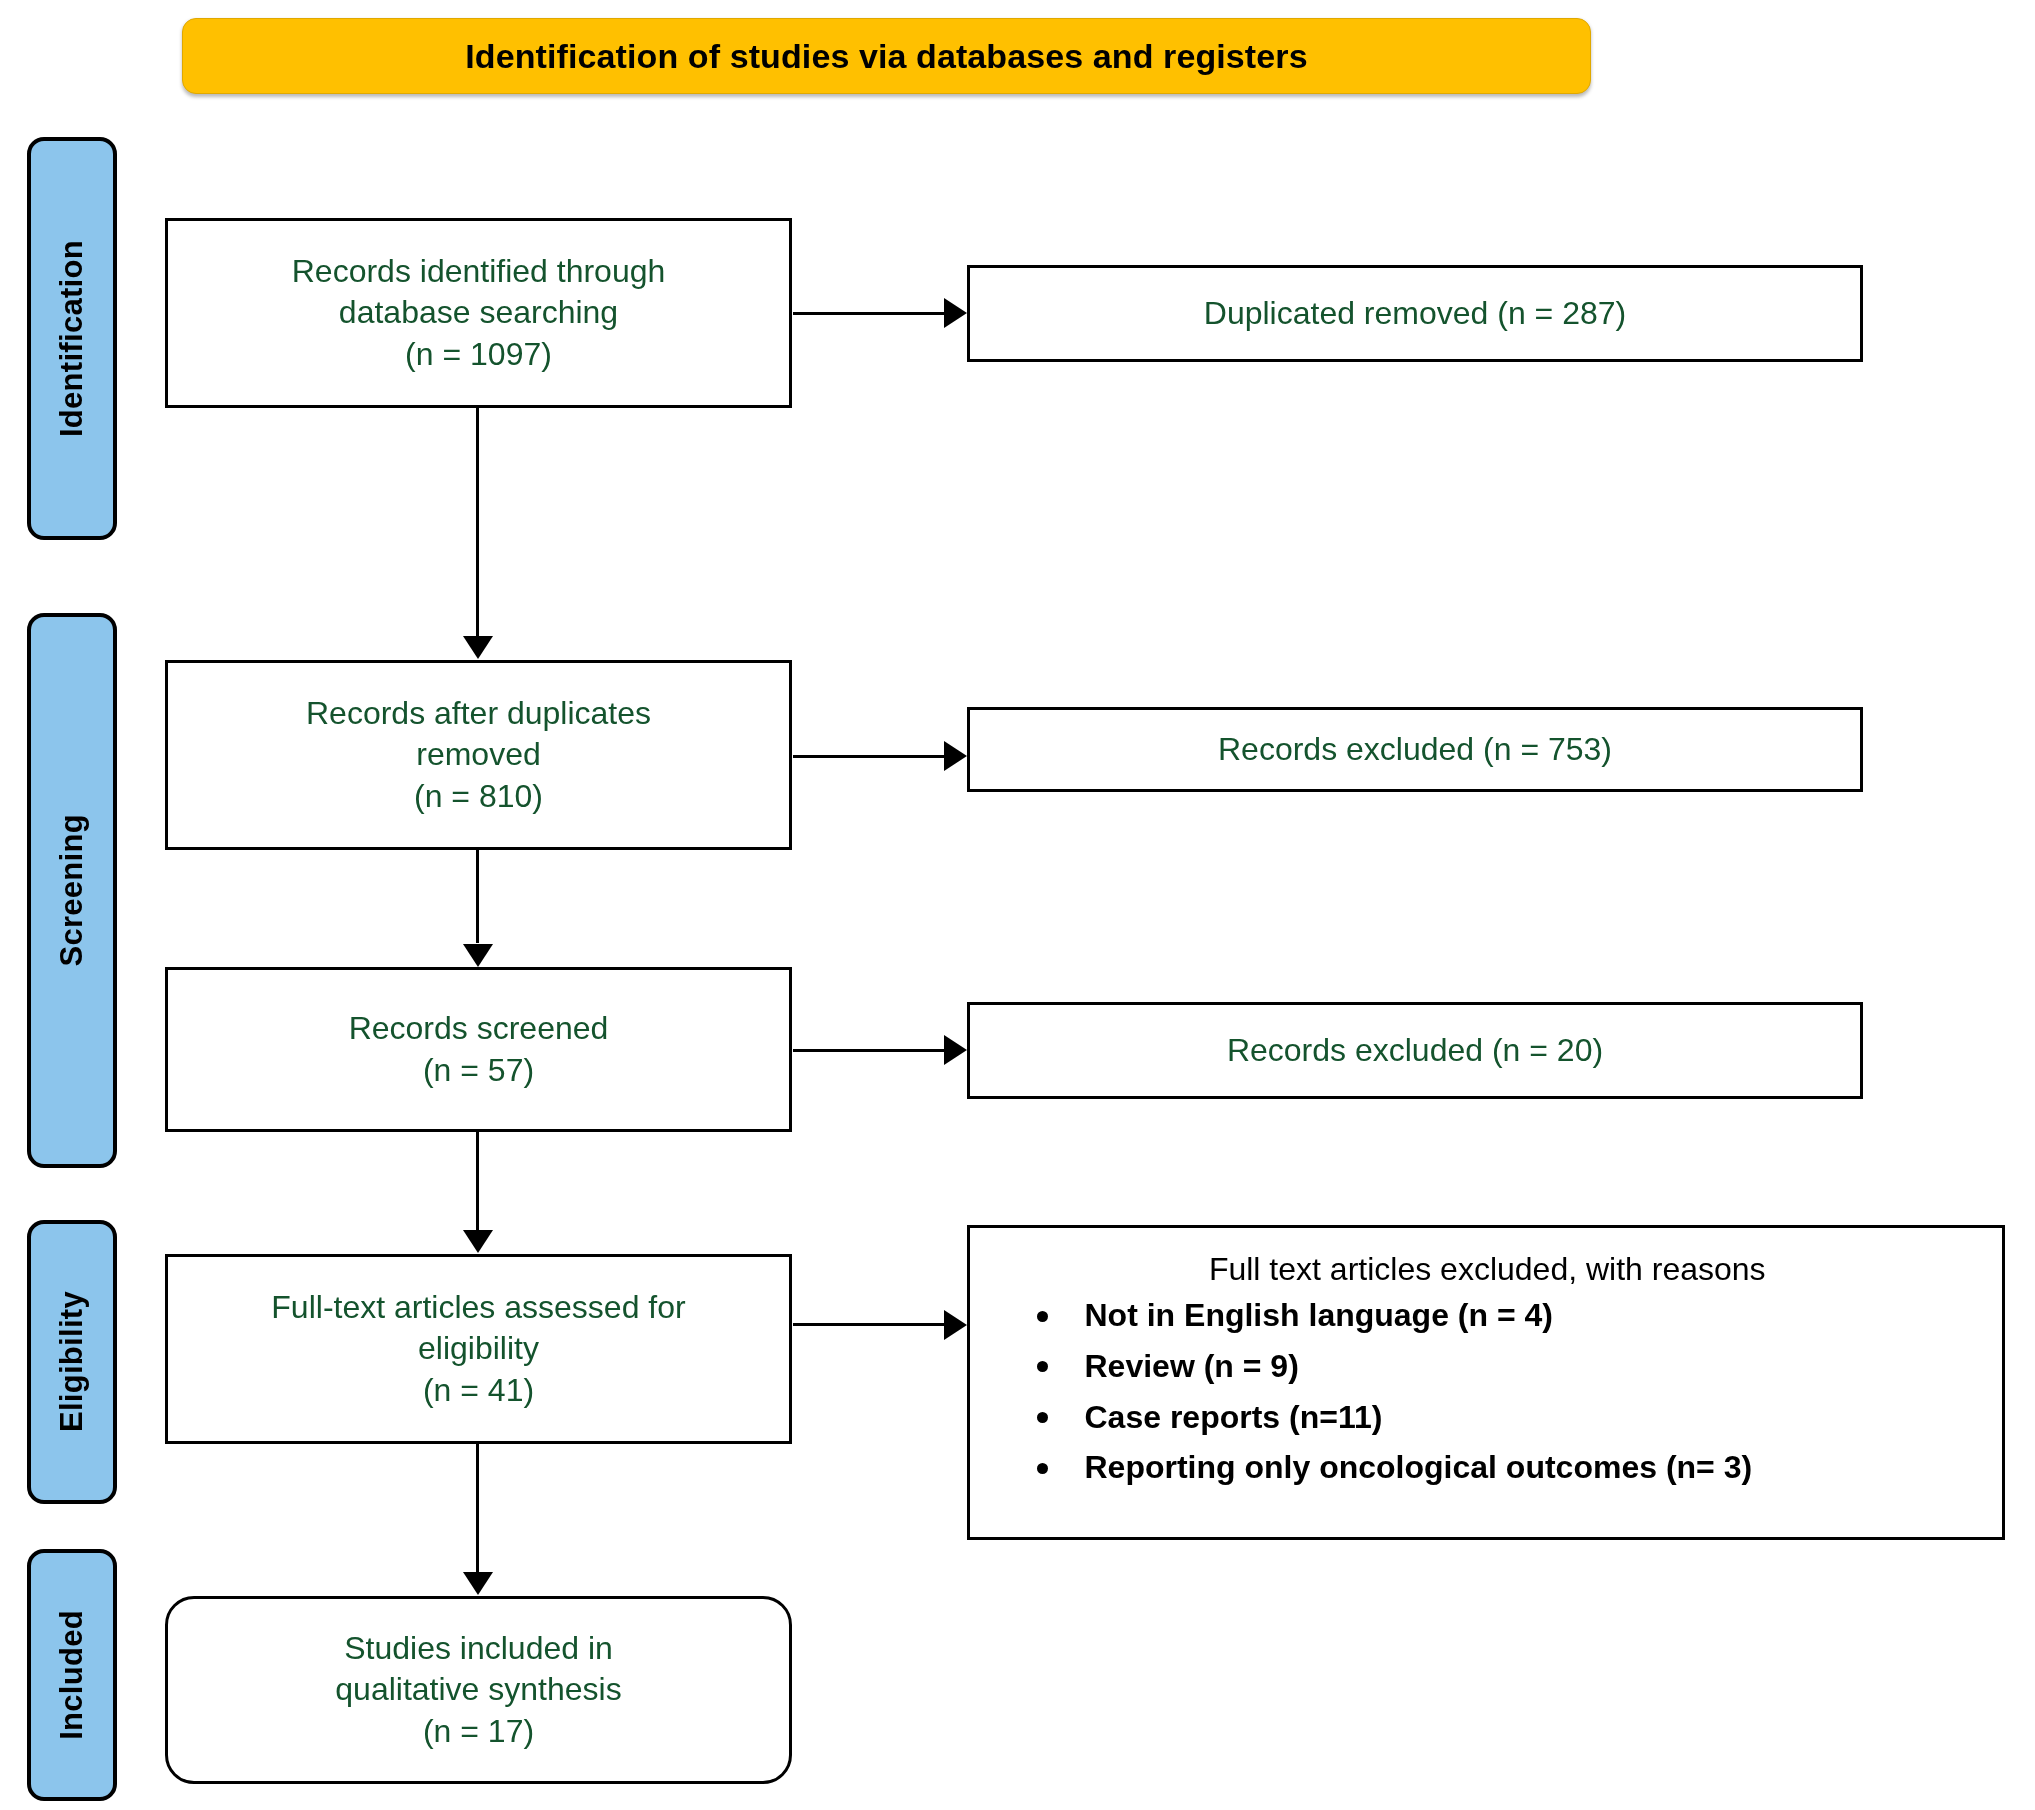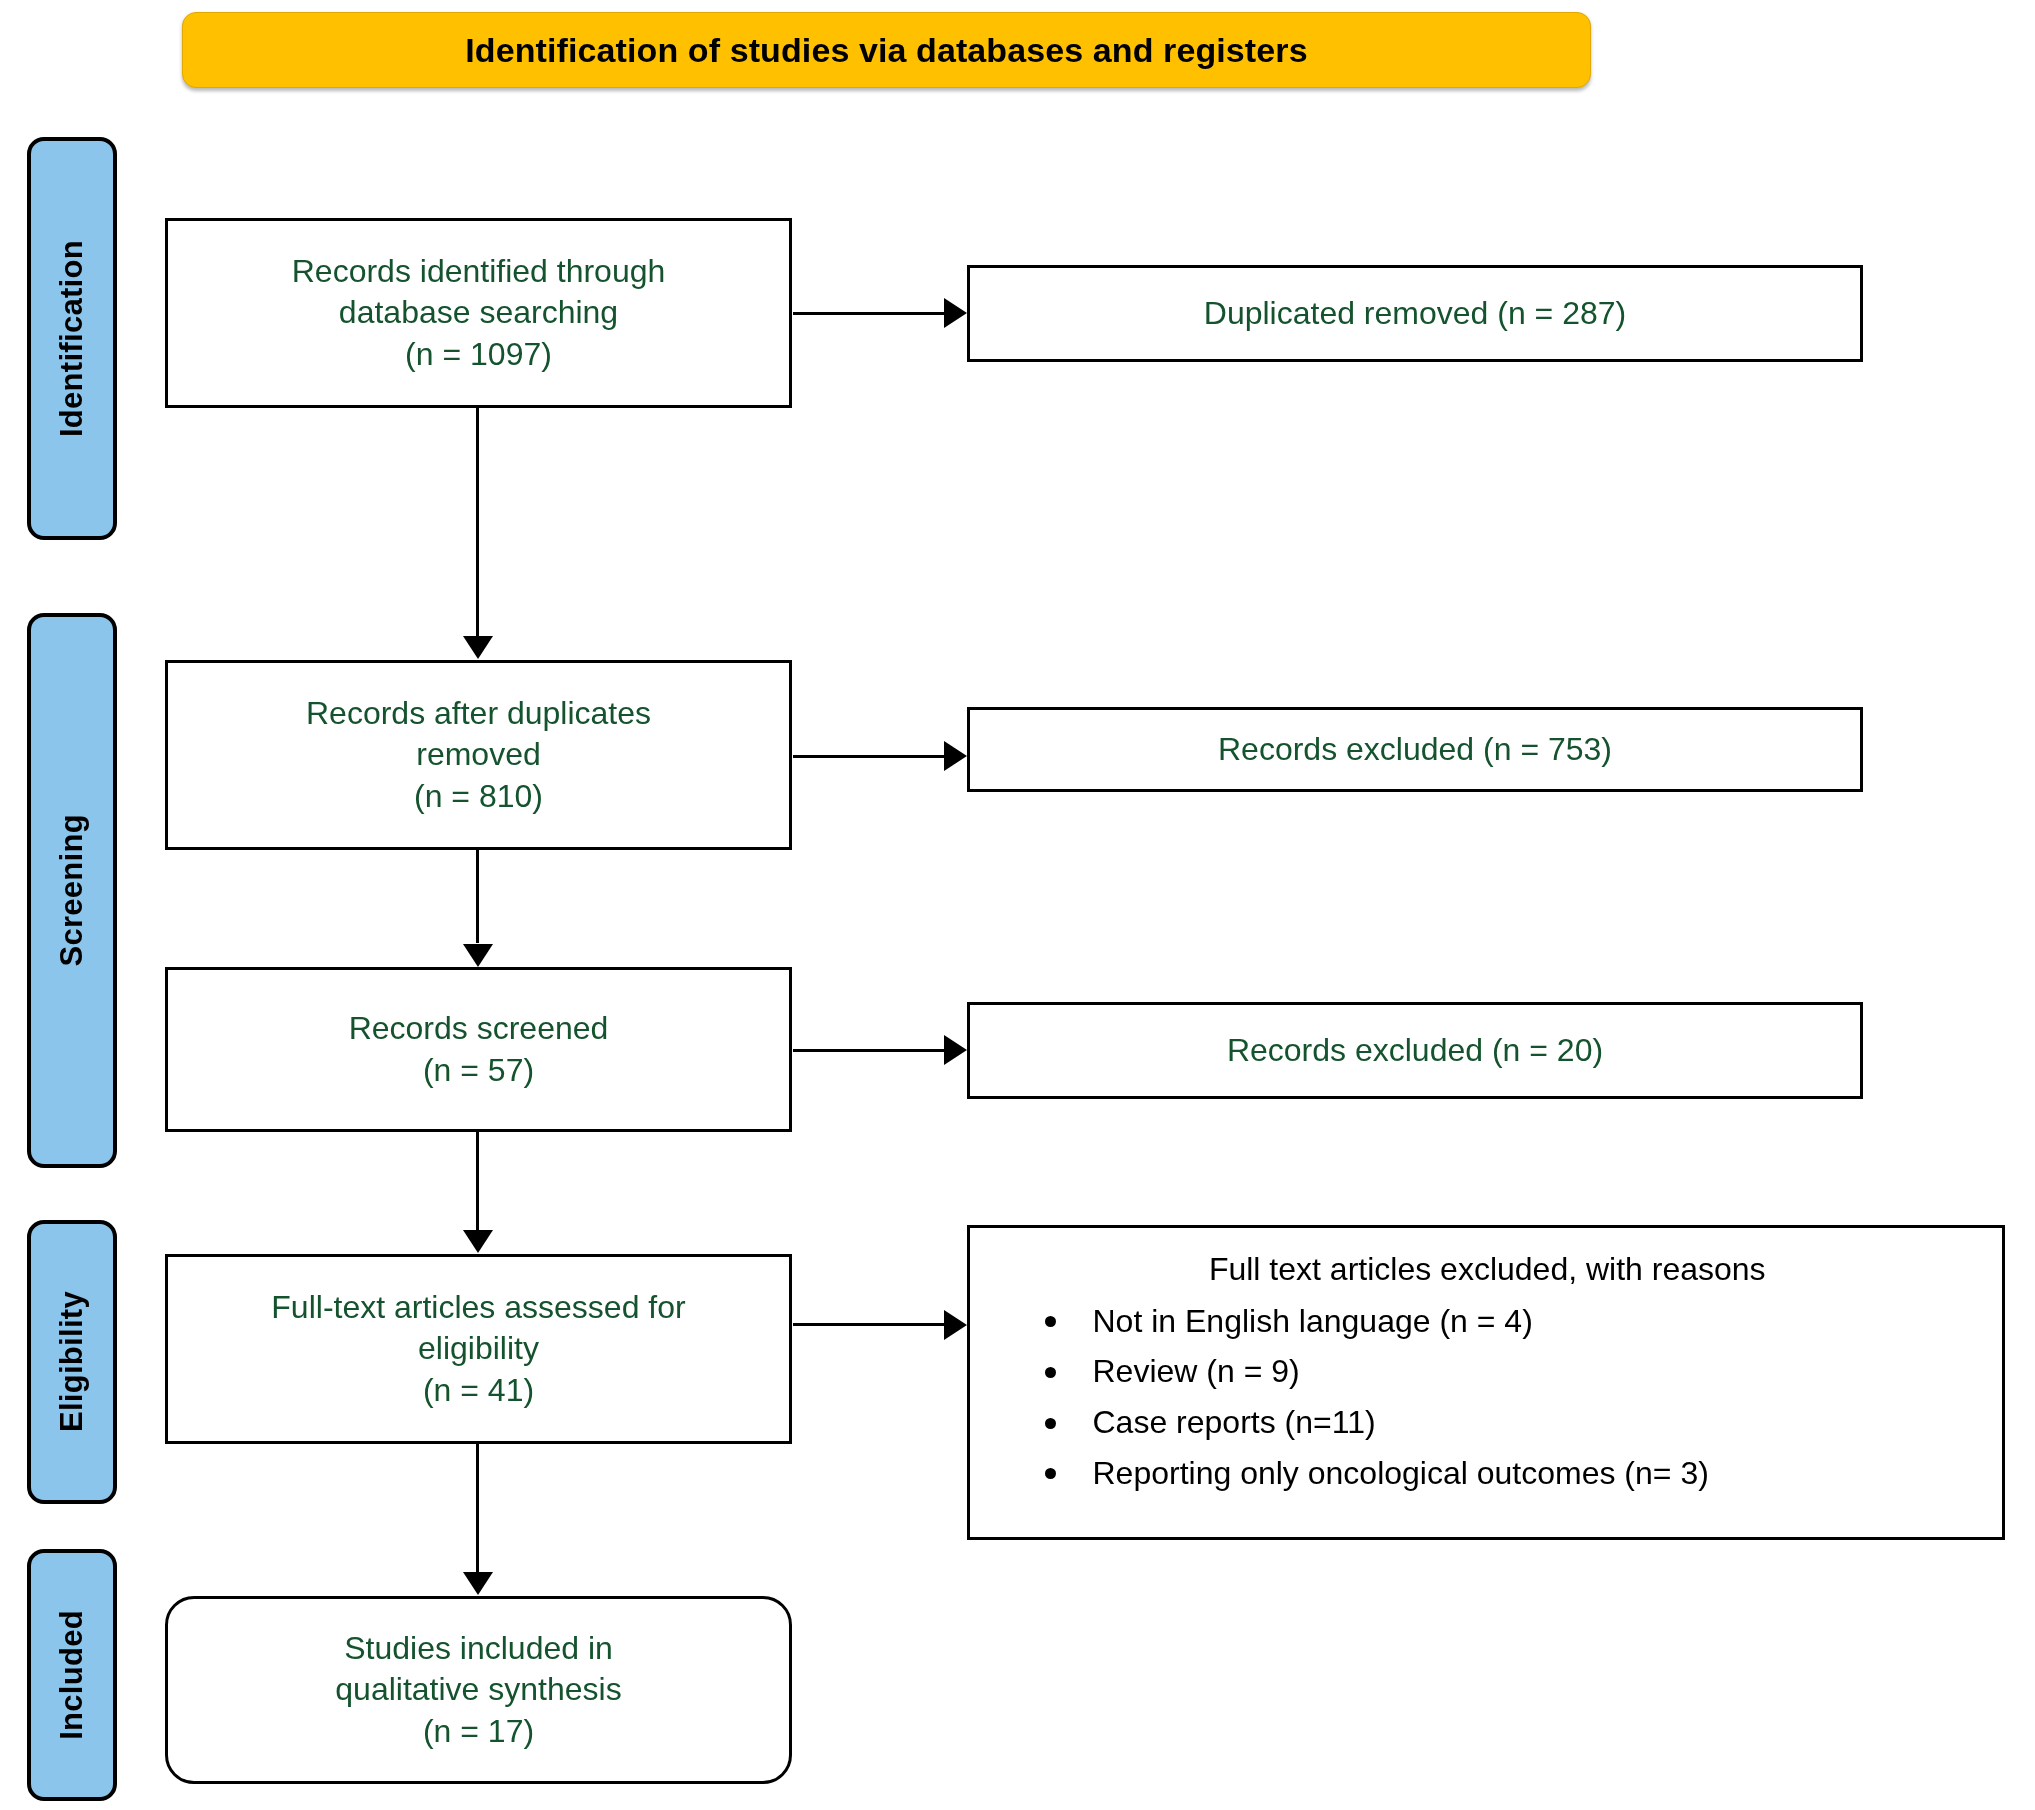--- a/index.html
+++ b/index.html
@@ -84,22 +84,23 @@
   .reasons-inner{width:100%;}
   .reasons-title{
     font-size:32px;
     line-height:1.25;
     text-align:center;
     margin:3.9px 0 6.5px 0;
     color:#000;
   }
   ul.reasons-list{
     list-style:none;
-    margin:12px;
+    margin:4px;
     padding:0 0 0 41px;
+    font-weight:bold;
   }
   ul.reasons-list li{
     position:relative;
     font-size:32px;
     line-height:1.30;
     margin:0 0 9px 0;
     padding-left:54px;
     color:#000;
   }
   ul.reasons-list li .bullet-dot{
@@ -130,21 +131,21 @@
     border-top:15px solid transparent;
     border-bottom:15px solid transparent;
     border-left:23px solid #000;
   }
 </style>
 </head>
 <body>
 
 <div id="canvas">
 
-  <div class="banner" style="left:182px; top:12px; width:1409px; height:76px;">
+  <div class="banner" style="left:182px; top:18px; width:1409px; height:76px;">
     <span class="banner-text">Identification of studies via databases and registers</span>
   </div>
 
   <div class="phase" style="left:27px; top:137px; width:90px; height:403px;">
     <span class="phase-text">Identification</span>
   </div>
 
   <div class="phase" style="left:27px; top:613px; width:90px; height:555px;">
     <span class="phase-text">Screening</span>
   </div>

